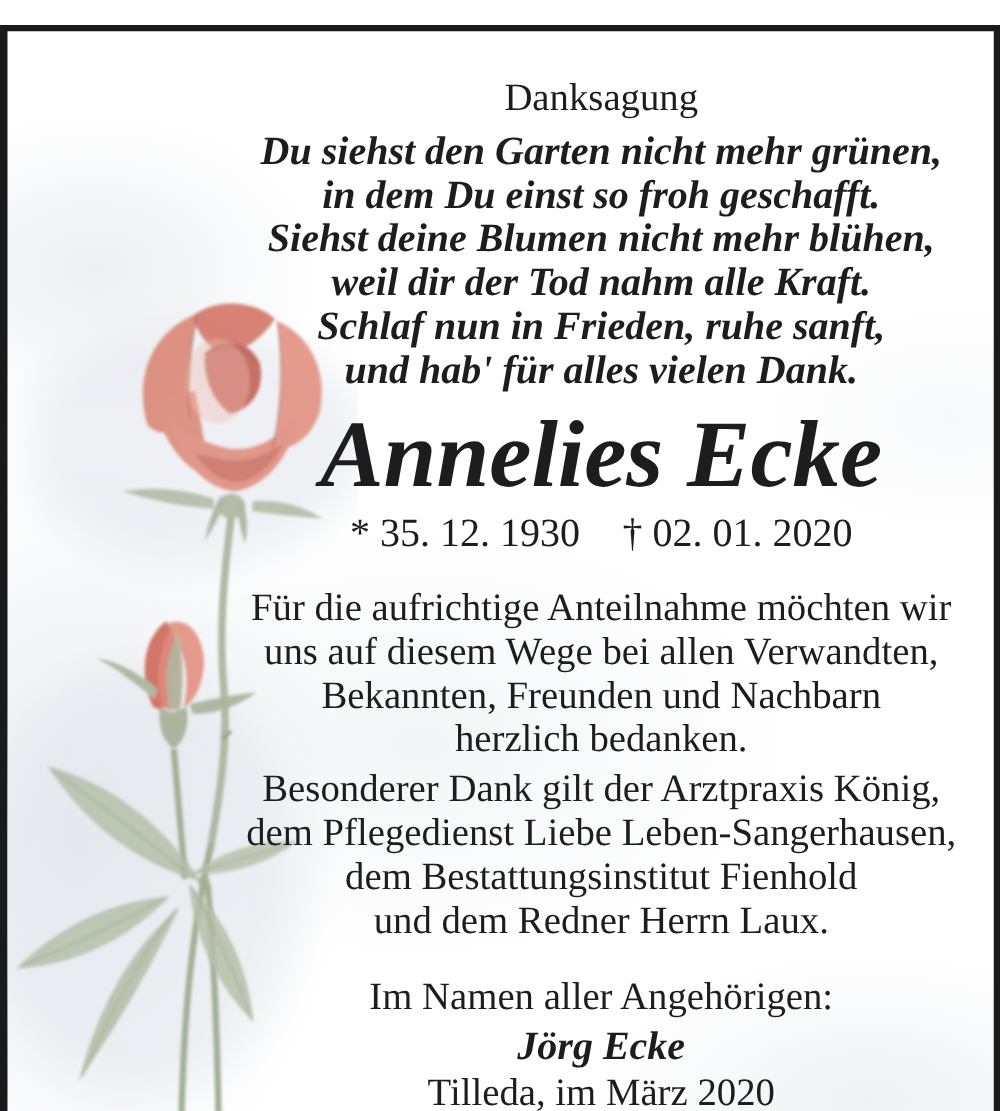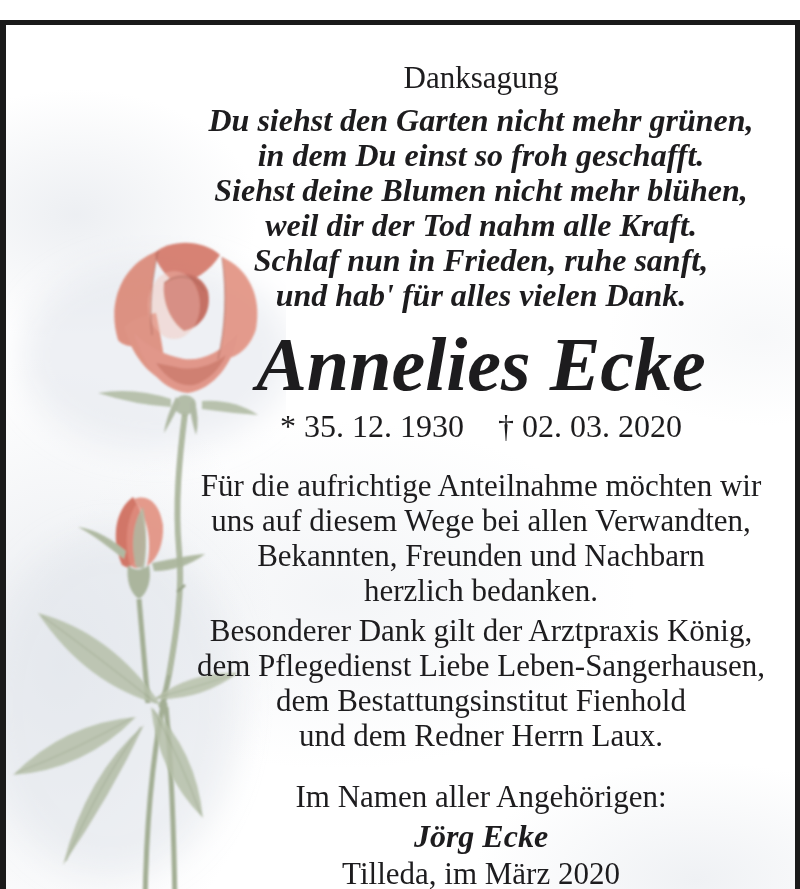--- a/index.html
+++ b/index.html
@@ -129,21 +129,21 @@
     </div>
 
     <div class="deceased-name">Annelies Ecke</div>
 
     <div class="life-dates">
       <span>
         <span>*</span>
         <span>35. 12. 1930</span>
       </span><span class="death-date-group">
         <span>†</span>
-        <span>02. 03. 2020</span>
+        <span>02. 01. 2020</span>
       </span>
     </div>
 
     <div class="thanks">
       <div class="body-line">Für die aufrichtige Anteilnahme möchten wir</div>
       <div class="body-line">uns auf diesem Wege bei allen Verwandten,</div>
       <div class="body-line">Bekannten, Freunden und Nachbarn</div>
       <div class="body-line">herzlich bedanken.</div>
     </div>
 

